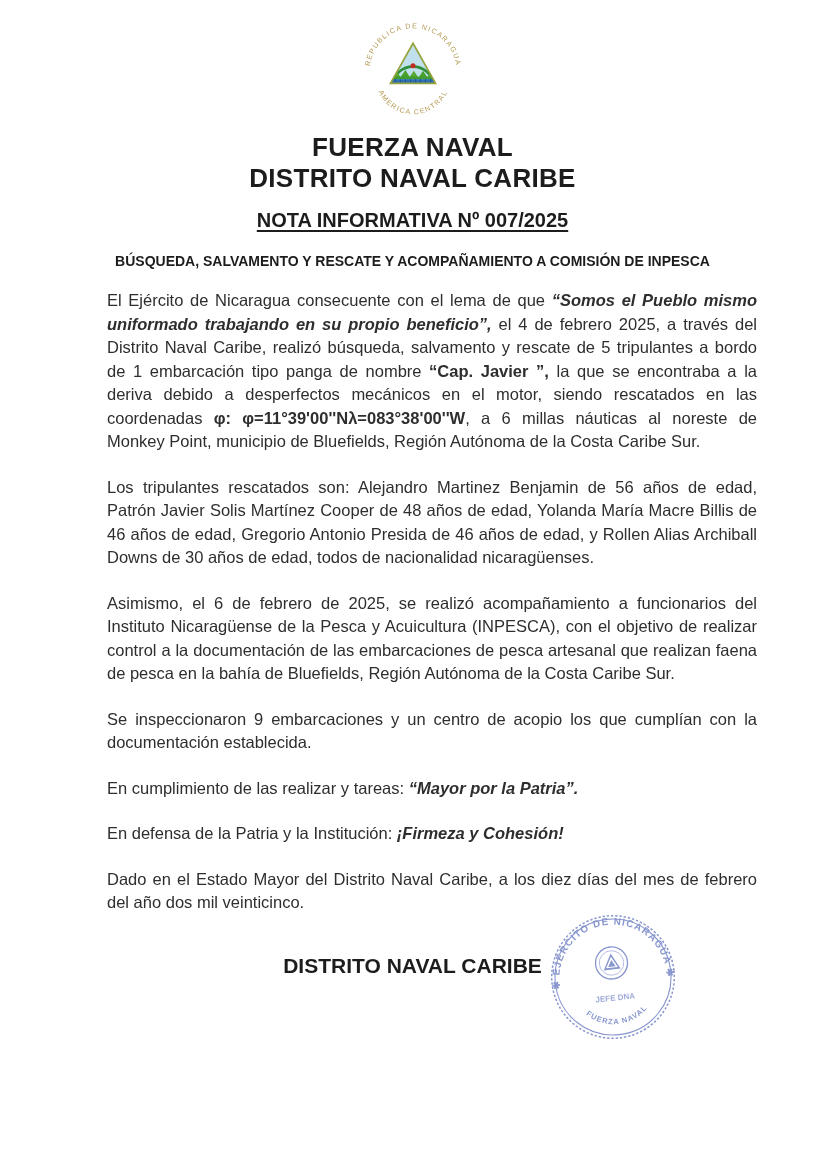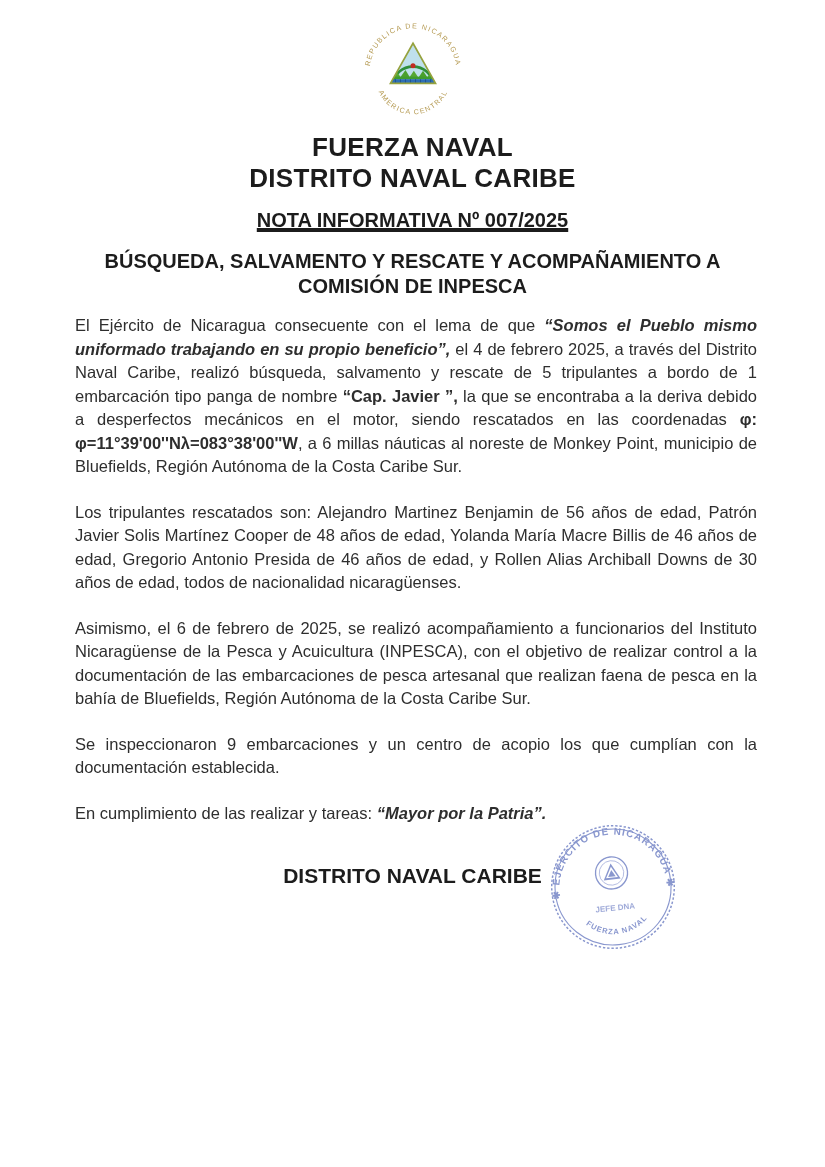--- a/index.html
+++ b/index.html
@@ -31,45 +31,45 @@
     line-height: 31px;
     color: #1c1c1c;
     letter-spacing: 0.3px;
   }
   .nota-line {
     text-align: center;
     margin-top: 15px;
     font-size: 20px;
     font-weight: bold;
     color: #1c1c1c;
-    text-decoration: underline;
   }
   .nota-line span {
     text-decoration: underline;
     text-decoration-thickness: 2px;
     text-underline-offset: 3px;
   }
   .subject-line {
     text-align: center;
     margin: 17px auto 0 auto;
     max-width: 672px;
-    font-size: 20px;
+    font-size: 14px;
     font-weight: bold;
     line-height: 25px;
     color: #1c1c1c;
   }
   .content {
     padding: 15px 68px 0 75px;
   }
   .para {
     font-size: 16.5px;
     line-height: 23.5px;
     text-align: justify;
     margin-bottom: 22px;
     color: #2e2e2e;
+    margin-left: 32px;
   }
   .seg-normal { font-weight: normal; font-style: normal; }
   .seg-bold { font-weight: bold; font-style: normal; }
   .seg-bolditalic { font-weight: bold; font-style: italic; }
   .signature-block {
     position: relative;
     margin-top: 2px;
     height: 160px;
   }
   .signature-text {
@@ -147,20 +147,22 @@
   </div>
 
   <div class="subject-line">BÚSQUEDA, SALVAMENTO Y RESCATE Y ACOMPAÑAMIENTO A COMISIÓN DE INPESCA</div>
 
   <div class="content">
       <p class="para"><span class="seg-normal">El Ejército de Nicaragua consecuente con el lema de que </span><span class="seg-bolditalic">“Somos el Pueblo mismo uniformado trabajando en su propio beneficio”,</span><span class="seg-normal"> el 4 de febrero 2025, a través del Distrito Naval Caribe, realizó búsqueda, salvamento y rescate de 5 tripulantes a bordo de 1 embarcación tipo panga de nombre </span><span class="seg-bold">“Cap. Javier ”,</span><span class="seg-normal"> la que se encontraba a la deriva debido a desperfectos mecánicos en el motor, siendo rescatados en las coordenadas </span><span class="seg-bold">φ: φ=11°39'00''Nλ=083°38'00''W</span><span class="seg-normal">, a 6 millas náuticas al noreste de Monkey Point, municipio de Bluefields, Región Autónoma de la Costa Caribe Sur.</span></p>
       <p class="para"><span class="seg-normal">Los tripulantes rescatados son: Alejandro Martinez Benjamin de 56 años de edad, Patrón Javier Solis Martínez Cooper de 48 años de edad, Yolanda María Macre Billis de 46 años de edad, Gregorio Antonio Presida de 46 años de edad, y Rollen Alias Archiball Downs de 30 años de edad, todos de nacionalidad nicaragüenses.</span></p>
       <p class="para"><span class="seg-normal">Asimismo, el 6 de febrero de 2025, se realizó acompañamiento a funcionarios del Instituto Nicaragüense de la Pesca y Acuicultura (INPESCA), con el objetivo de realizar control a la documentación de las embarcaciones de pesca artesanal que realizan faena de pesca en la bahía de Bluefields, Región Autónoma de la Costa Caribe Sur.</span></p>
       <p class="para"><span class="seg-normal">Se inspeccionaron 9 embarcaciones y un centro de acopio los que cumplían con la documentación establecida.</span></p>
       <p class="para"><span class="seg-normal">En cumplimiento de las realizar y tareas: </span><span class="seg-bolditalic">“Mayor por la Patria”.</span></p>
+      <p class="para"><span class="seg-normal">En defensa de la Patria y la Institución: </span><span class="seg-bolditalic">¡Firmeza y Cohesión!</span></p>
+      <p class="para"><span class="seg-normal">Dado en el Estado Mayor del Distrito Naval Caribe, a los diez días del mes de febrero del año dos mil veinticinco.</span></p>
     </div>
 
   <div class="signature-block">
     <div class="signature-text">
       <div>DISTRITO NAVAL CARIBE</div>
     </div>
     <div class="seal-wrap">
       <svg width="132" height="132" viewBox="0 0 140 140">
         <defs>
           <path id="sealArcTop" d="M 14,82 A 57,57 0 1 1 126,82"></path>

